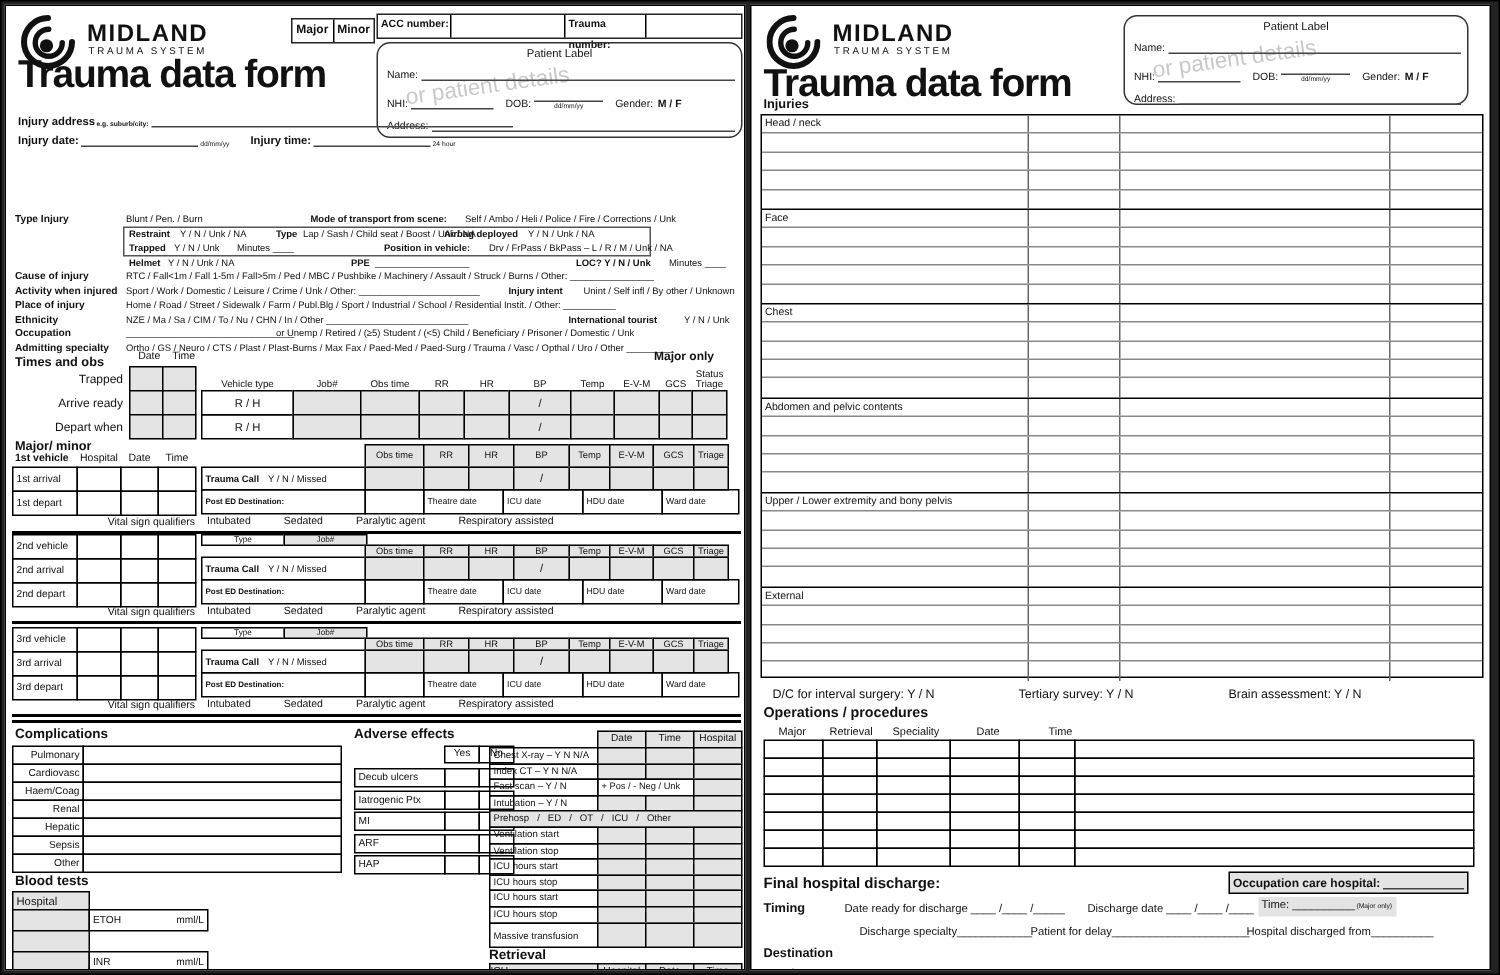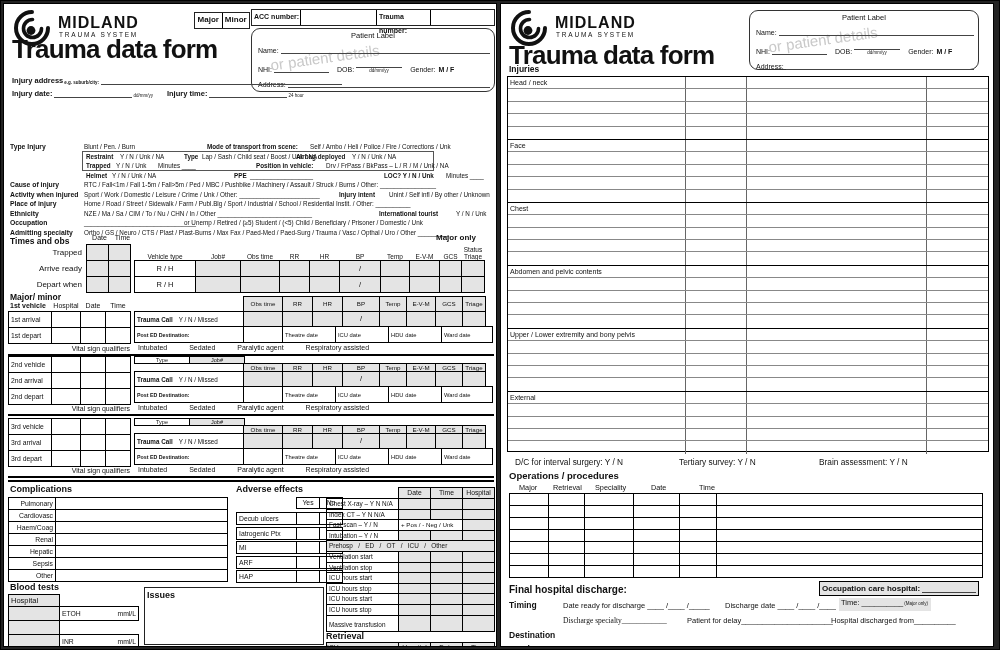--- a/index.html
+++ b/index.html
@@ -465,23 +465,20 @@
       <div style="position: absolute; left: 55px; top: 602px; width: 80px; height: 15px; border: 1px solid rgb(0, 0, 0); overflow: hidden; display: flex; justify-content: space-between; padding-right: 2px; font-size: 6.8px; text-align: left; line-height: 13px; padding-left: 2px;">
         <div style="font-size: 6.8px;">ETOH</div>
         <div style="font-size: 6.8px;">mml/L</div>
       </div>
       <div style="position: absolute; left: 4px; top: 616px; width: 52px; height: 15px; border: 1px solid rgb(0, 0, 0); overflow: hidden; background: rgb(228, 228, 228); font-size: 6.8px; text-align: left; line-height: 13px; padding-left: 2px;"></div>
       <div style="position: absolute; left: 4px; top: 630px; width: 52px; height: 15px; border: 1px solid rgb(0, 0, 0); overflow: hidden; background: rgb(228, 228, 228); font-size: 6.8px; text-align: left; line-height: 13px; padding-left: 2px;"></div>
       <div style="position: absolute; left: 55px; top: 630px; width: 80px; height: 15px; border: 1px solid rgb(0, 0, 0); overflow: hidden; display: flex; justify-content: space-between; padding-right: 2px; font-size: 6.8px; text-align: left; line-height: 13px; padding-left: 2px;">
         <div style="font-size: 6.8px;">INR</div>
         <div style="font-size: 6.8px;">mml/L</div>
       </div>
-      <div style="position: absolute; left: 140px; top: 583px; width: 180px; height: 58px; border: 1.5px solid rgb(34, 34, 34); padding: 2px;">
-        <div style="font-size: 9px; font-weight: bold;">Issues</div>
-      </div>
       <div style="position: absolute; left: 140px; top: 641px; width: 340px; height: 10px; display: flex; align-items: baseline;">
         <div style="font-size: 8.5px; font-weight: bold;">Notes</div>
       </div>
     </div>
   <div class="page" id="pageR">
     <div class="ptitle" style="top:36px">Trauma data form</div>
     <div class="injlabel">Injuries</div>
   <div style="position: absolute; left: 10px; top: 6px; width: 200px; height: 40px;">
         <div style="position: absolute; left: 0px; top: 0px; width: 36px; height: 36px;"><svg width="36" height="36" viewBox="0 0 36 36">
             <path d="M18 2 A16 16 0 1 0 34 18" stroke="#111" stroke-width="4" fill="none" stroke-linecap="round"></path>
@@ -764,21 +761,21 @@
         <div style="font-size: 8px; font-weight: bold;">Occupation care hospital:</div>
         <div style="border-bottom: 1px solid rgb(68, 68, 68); height: 8px; flex: 1 1 0%; margin-left: 2px;"></div>
       </div>
       <div style="position: absolute; left: 8px; top: 596px; font-size: 8.5px; white-space: nowrap; font-weight: bold;">Timing</div>
       <div style="position: absolute; left: 62px; top: 597px; font-size: 7.5px; white-space: nowrap;">Date ready for discharge ____ /____ /_____</div>
       <div style="position: absolute; left: 224px; top: 597px; font-size: 7.5px; white-space: nowrap;">Discharge date ____ /____ /____</div>
       <div style="position: absolute; left: 338px; top: 594px; width: 92px; height: 13px; background: rgb(228, 228, 228); display: flex; align-items: baseline; padding-left: 2px;">
         <div style="font-size: 7.5px;">Time: __________</div>
         <div style="font-size: 4.5px; margin-left: 1px;">(Major only)</div>
       </div>
-      <div style="position: absolute; left: 62px; top: 612px; font-size: 7.5px; white-space: nowrap; font-family: Liberation Serif, serif;">Discharge specialty____________</div>
+      <div style="position: absolute; left: 72px; top: 612px; font-size: 7.5px; white-space: nowrap;">Discharge specialty____________</div>
       <div style="position: absolute; left: 186px; top: 612px; font-size: 7.5px; white-space: nowrap;">Patient for delay______________________</div>
       <div style="position: absolute; left: 330px; top: 612px; font-size: 7.5px; white-space: nowrap;">Hospital discharged from__________</div>
       <div style="position: absolute; left: 8px; top: 626px; font-size: 8.5px; white-space: nowrap; font-weight: bold;">Destination</div>
       <div style="position: absolute; left: 8px; top: 640px; font-size: 8.5px; white-space: nowrap; font-weight: bold;">Death</div>
       <div style="position: absolute; left: 62px; top: 641px; font-size: 7.5px; white-space: nowrap;">Date ____ /____ /_____</div>
       <div style="position: absolute; left: 200px; top: 641px; display: flex; align-items: baseline;">
         <div style="font-size: 7.5px;">Time __________</div>
       </div>
       <div style="position: absolute; left: 300px; top: 641px; font-size: 7.5px; white-space: nowrap;">Place _____________________________</div>
     </div>

